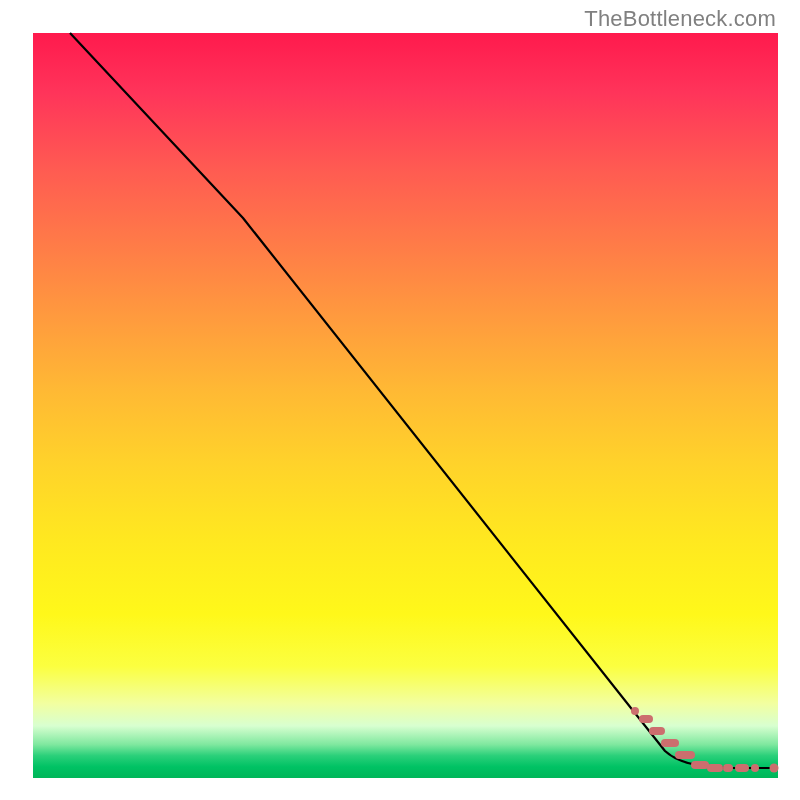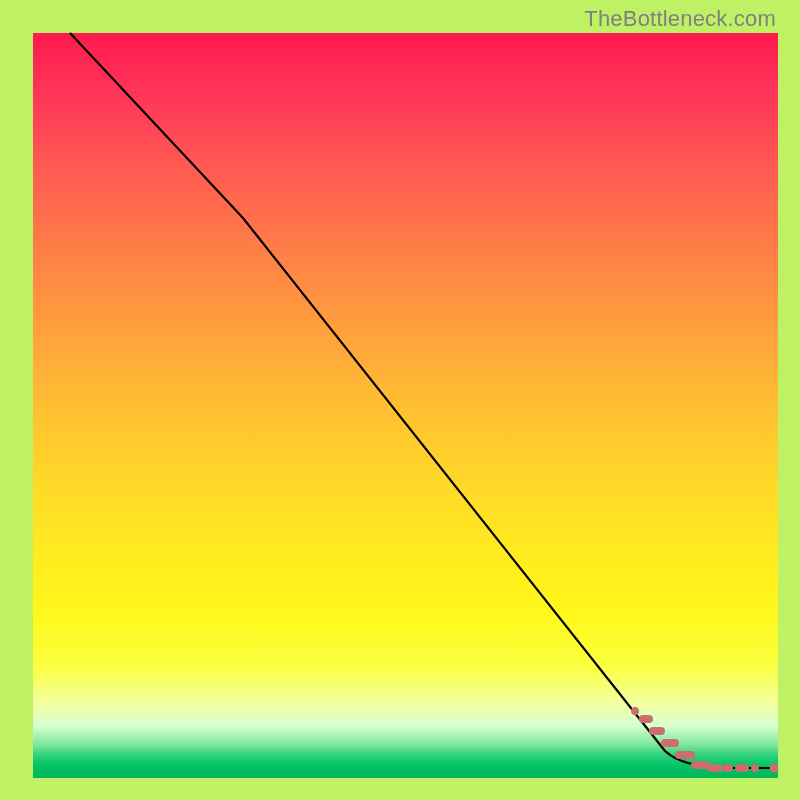--- a/index.html
+++ b/index.html
@@ -8,21 +8,21 @@
     width: 800px;
     height: 800px;
     background: #000;
     overflow: hidden;
     font-family: Arial, Helvetica, sans-serif;
   }
   .stage {
     position: relative;
     width: 800px;
     height: 800px;
-    background: #bef264;
+    background: #ffffff;
   }
   .plot {
     position: absolute;
     left: 33px;
     top: 33px;
     width: 745px;
     height: 745px;
     
     background: linear-gradient(
       to bottom,

